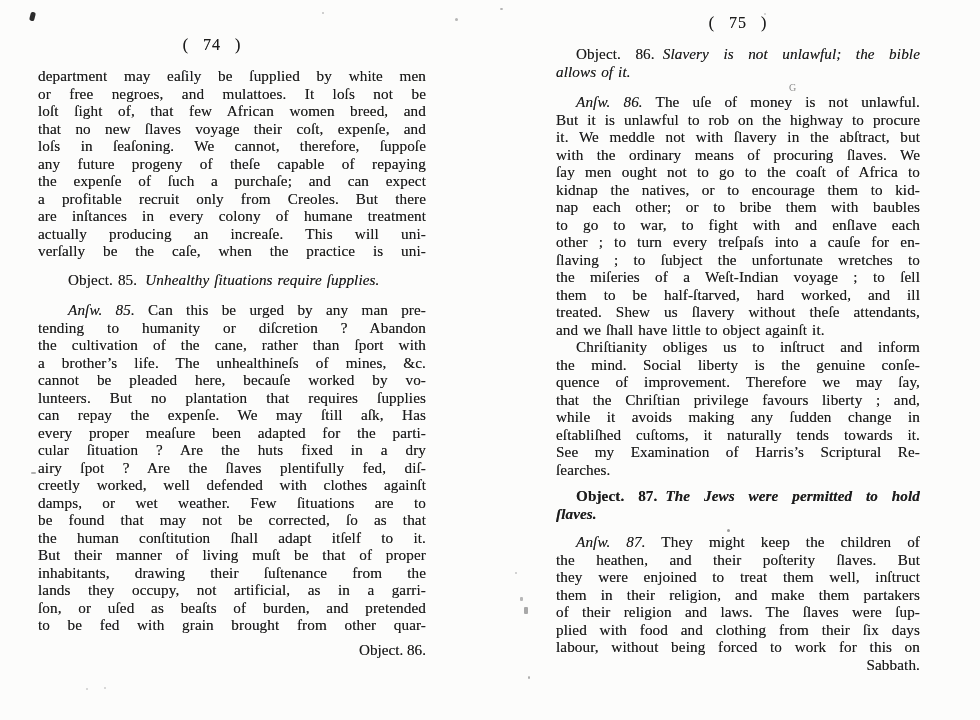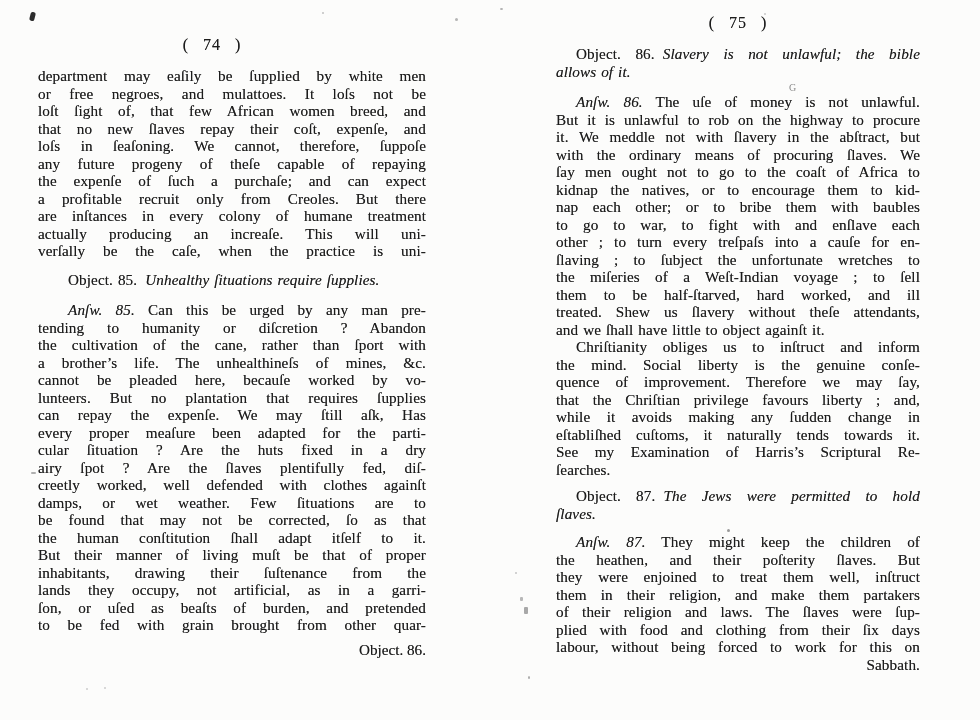--- a/index.html
+++ b/index.html
@@ -63,21 +63,21 @@
 
 <div class="spread">
 
   <div class="col" id="left-col">
     <div class="pagenum pagenum-left">( 74 )</div>
 
     <div class="para">
       <div class="line">department may eaſily be ſupplied by white men</div>
       <div class="line">or free negroes, and mulattoes.  It loſs not be</div>
       <div class="line">loſt ſight of, that few African women breed, and</div>
-      <div class="line">that no new ſlaves repay their coſt, expenſe, and</div>
+      <div class="line">that no new ſlaves voyage their coſt, expenſe, and</div>
       <div class="line">loſs in ſeaſoning.  We cannot, therefore, ſuppoſe</div>
       <div class="line">any future progeny of theſe capable of repaying</div>
       <div class="line">the expenſe of ſuch a purchaſe; and can expect</div>
       <div class="line">a profitable recruit only from Creoles.  But there</div>
       <div class="line">are inſtances in every colony of humane treatment</div>
       <div class="line">actually producing an increaſe.  This will uni-</div>
       <div class="line">verſally be the caſe, when the practice is uni-</div>
     </div>
 
     <div class="obj-head">
@@ -146,21 +146,21 @@
       <div class="line ind2">Chriſtianity obliges us to inſtruct and inform</div>
       <div class="line">the mind.  Social liberty is the genuine conſe-</div>
       <div class="line">quence of improvement.  Therefore we may ſay,</div>
       <div class="line">that the Chriſtian privilege favours liberty ; and,</div>
       <div class="line">while it avoids making any ſudden change in</div>
       <div class="line">eſtabliſhed cuſtoms, it naturally tends towards it.</div>
       <div class="line">See my Examination of Harris’s Scriptural Re-</div>
       <div class="line end">ſearches.</div>
     </div>
 
-    <div class="obj-head" style="margin:9px 0 11px;">
+    <div class="obj-head" style="margin:9px 0 11px;font-weight:bold;">
       <div class="line ind2">
         <span class="pre">Object. 87.</span><span class="tit">The Jews were permitted to hold</span>
       </div>
       <div class="line end tit2">ſlaves.</div>
     </div>
 
     <div class="para">
       <div class="line ind2">
         <span class="ansref">Anſw. 87.</span><span> They might keep the children of</span>
       </div>

